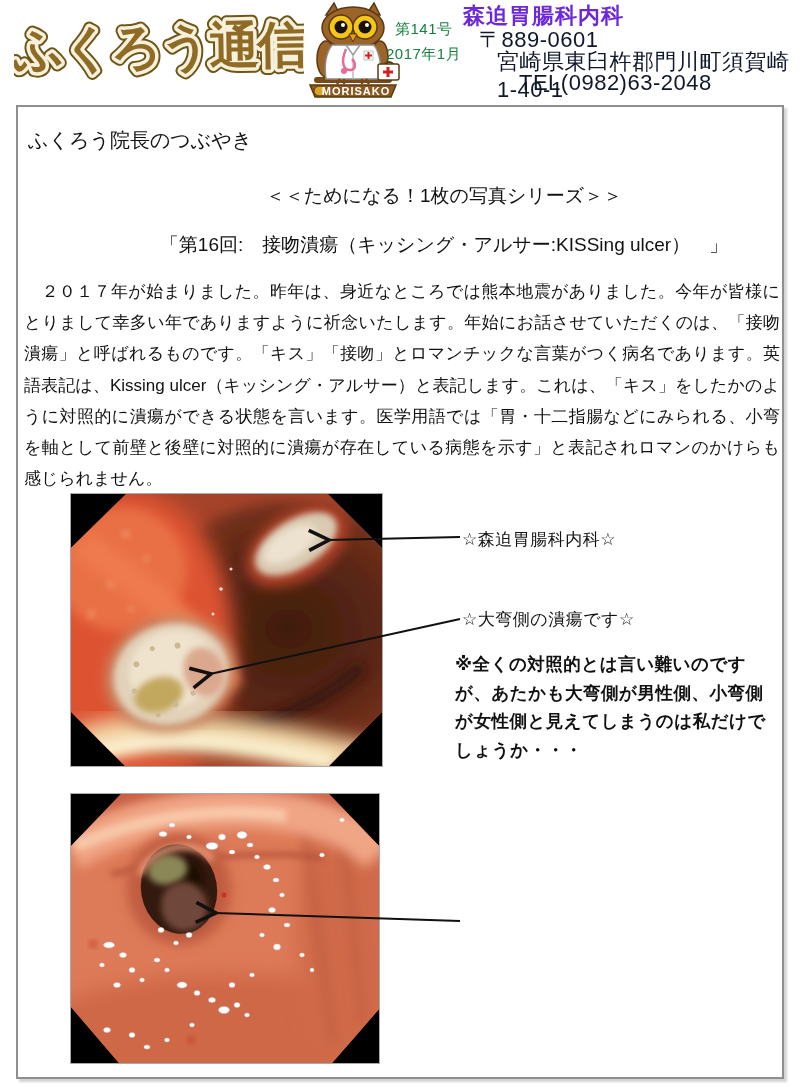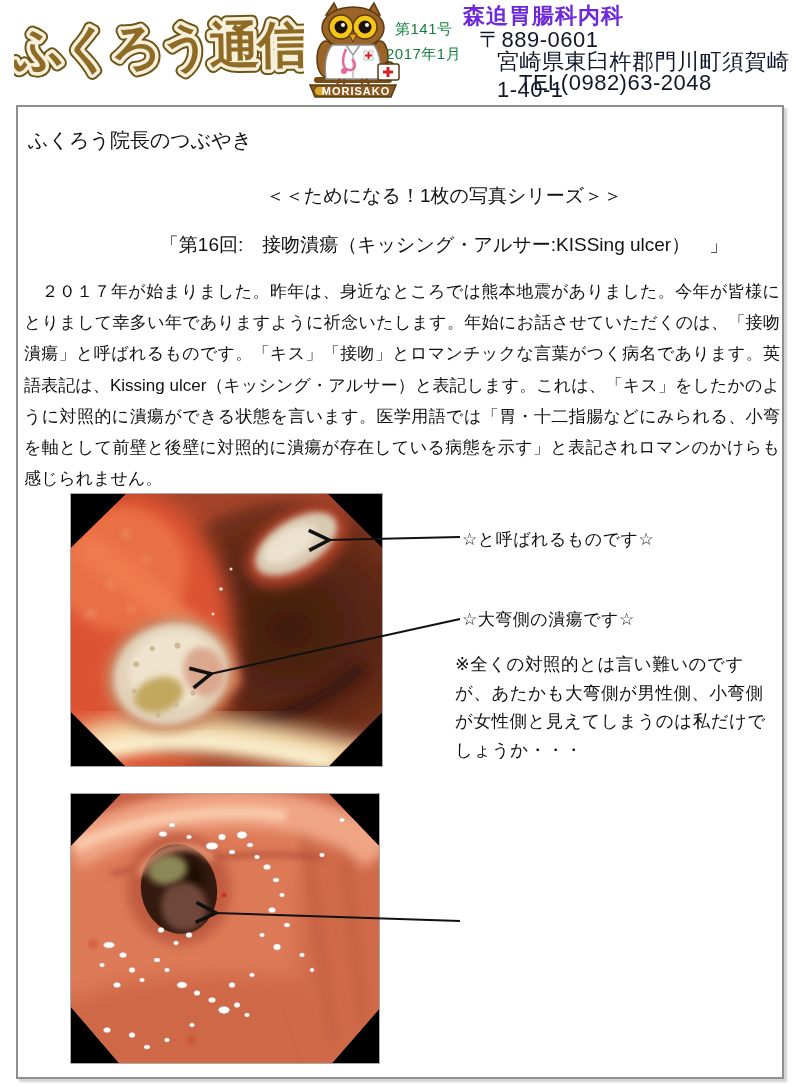--- a/index.html
+++ b/index.html
@@ -20,21 +20,21 @@
     box-shadow:3px 3px 2px #d4d4d4;
   }
   .column-title{left:28px;top:127px;font-size:20px;}
   .centered-title{left:16px;width:768px;text-align:center;font-size:19px;padding-left:44px;}
   .body-paragraph{
     left:24px;top:276px;width:756px;font-size:17px;line-height:31.2px;
     text-align:justify;text-justify:inter-ideograph;
   }
   .photo-frame{border:1px solid #aaaaaa;line-height:0;background:#000;}
   .caption{font-size:17px;letter-spacing:0.5px;white-space:nowrap;}
-  .caption-note{font-size:17.5px;line-height:28.5px;letter-spacing:0.5px;}
+  .caption-note{font-size:17.5px;line-height:28.5px;letter-spacing:0.5px;font-weight:bold;}
   .caption-2line{font-size:17.5px;line-height:29px;letter-spacing:0.5px;}
   .caption-2line span{display:block;}
   svg text{font-family:"Liberation Sans","DejaVu Sans",sans-serif;}
   #arrow-overlay{left:0;top:0;pointer-events:none;}
 </style>
 </head>
 <body>
 
 <div class="abs" style="left:14px;top:2px;width:290px;height:84px;">
   <svg width="290" height="84" viewBox="0 0 290 84">
@@ -277,17 +277,17 @@
   <defs>
     <marker id="chev" viewBox="0 0 12 12" refX="1.5" refY="6" markerWidth="12" markerHeight="12" orient="auto">
       <path d="M11,1 L1,6 L11,11" fill="none" stroke="#111111" stroke-width="1.8"></path>
     </marker>
   </defs>
   <path d="M460,537 L328,540" stroke="#111111" stroke-width="2" fill="none" marker-end="url(#chev)"></path>
   <path d="M460,619 L210,674" stroke="#111111" stroke-width="2" fill="none" marker-end="url(#chev)"></path>
   <path d="M460,921 L215,913" stroke="#111111" stroke-width="2" fill="none" marker-end="url(#chev)"></path>
 </svg>
 
-<div class="abs caption" style="left:462px;top:528px;">☆と呼ばれるものです☆</div>
+<div class="abs caption" style="left:462px;top:528px;">☆森迫胃腸科内科☆</div>
 <div class="abs caption" style="left:462px;top:608px;">☆大弯側の潰瘍です☆</div>
 <div class="abs caption-note" style="left:455px;top:650px;width:325px;">※全くの対照的とは言い難いのですが、あたかも大弯側が男性側、小弯側が女性側と見えてしまうのは私だけでしょうか・・・</div>
 <div class="abs caption-2line" style="left:460px;top:905px;">
 </div>
 
 </body></html>

